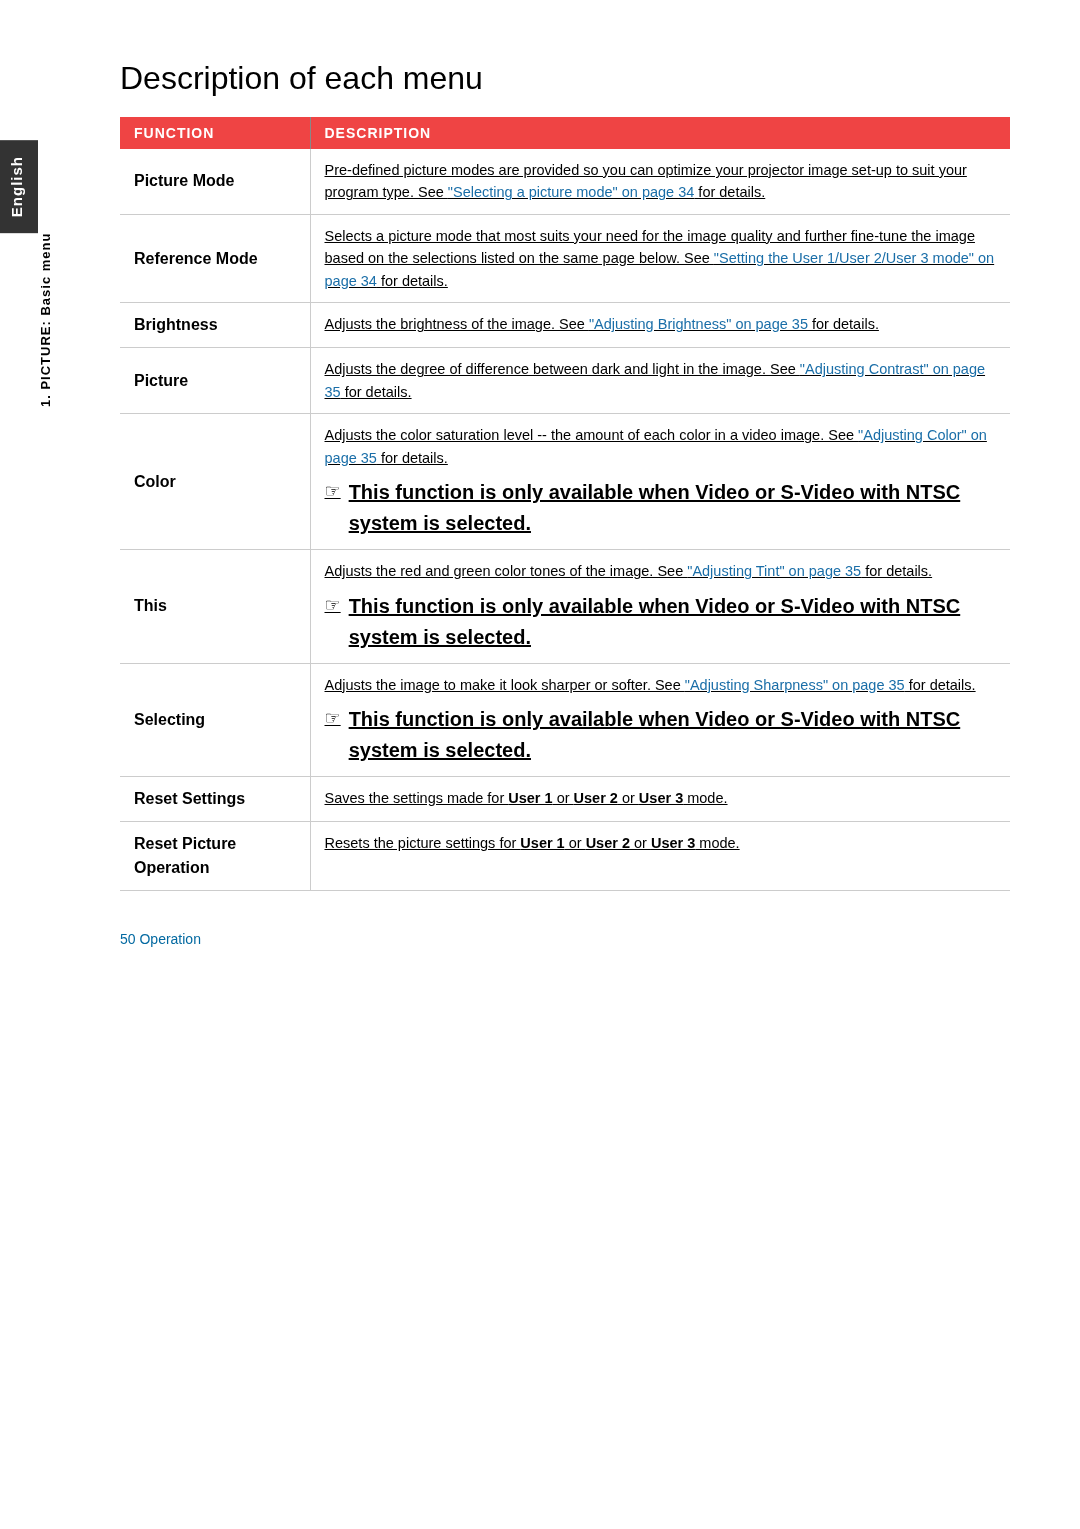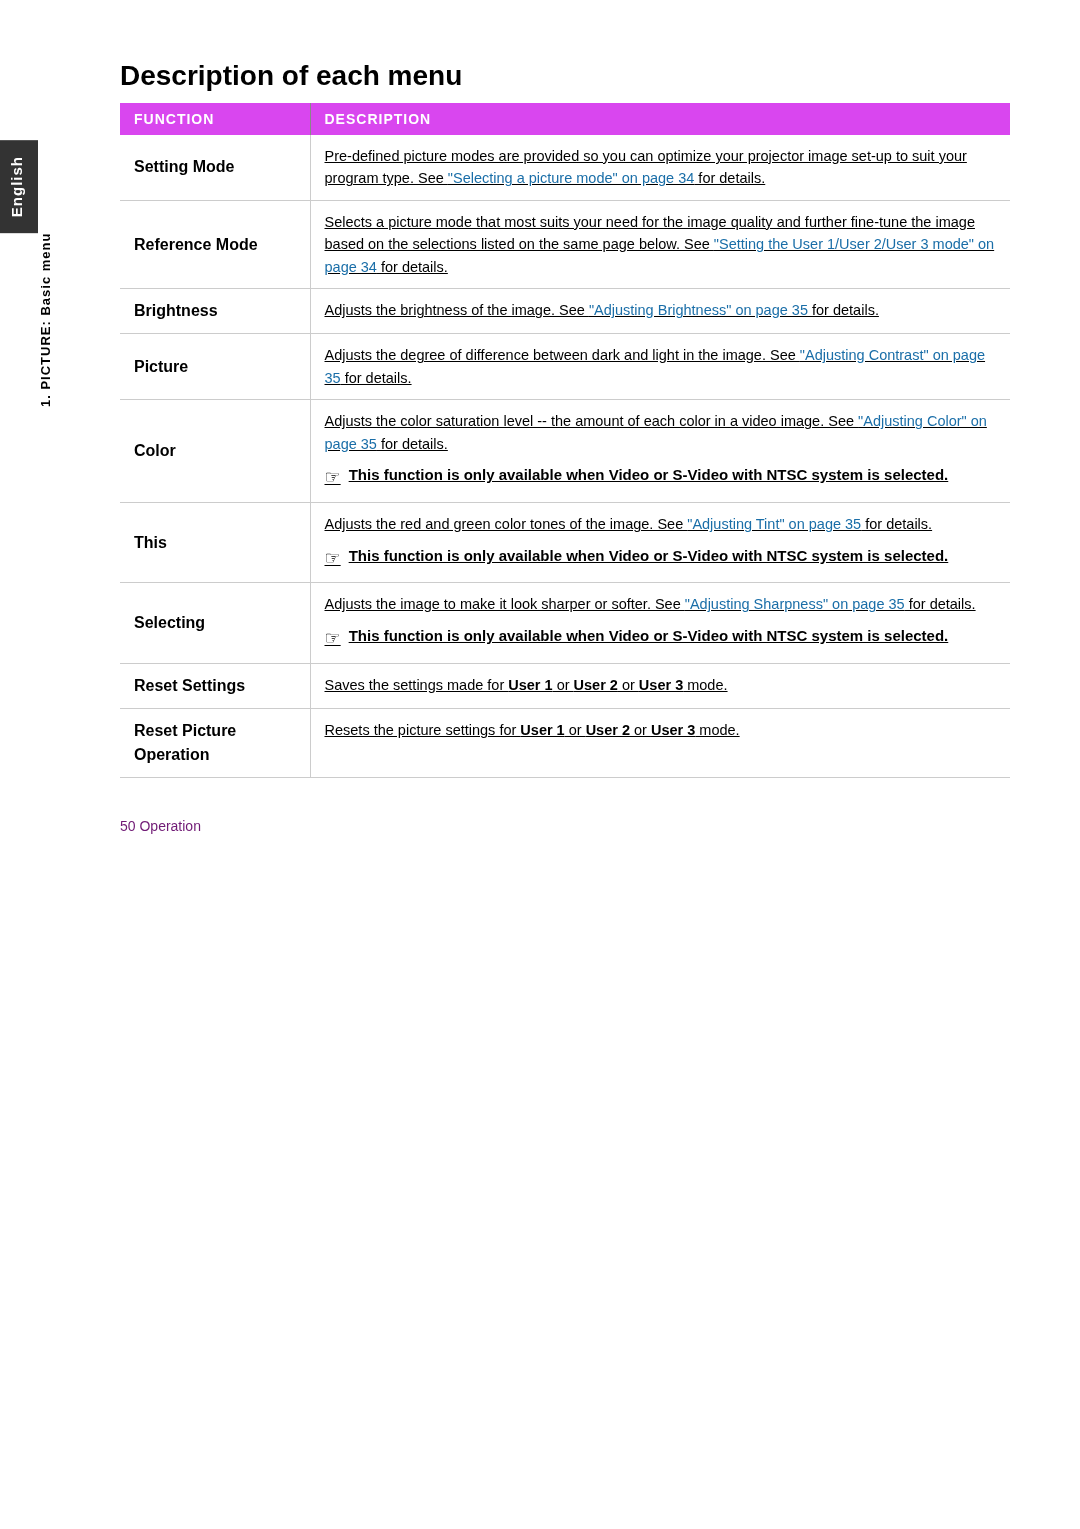--- a/index.html
+++ b/index.html
@@ -50,34 +50,34 @@
       color: #000;
       text-align: center;
       letter-spacing: 1px;
       height: 280px;
       display: flex;
       align-items: center;
       justify-content: center;
     }
 
     .page-title {
-      font-size: 28px;
-      font-weight: bold;
-      margin-bottom: 11px;
+      font-size: 32px;
+      font-weight: normal;
+      margin-bottom: 20px;
       margin-left: 10px;
     }
 
     table {
       width: 100%;
       border-collapse: collapse;
       margin-left: 10px;
     }
 
     thead tr {
-      background: #d946ef;
+      background: #ef4444;
       color: #ffffff;
     }
 
     thead th {
       padding: 8px 14px;
       text-align: left;
       font-size: 14px;
       font-weight: bold;
       letter-spacing: 1px;
       text-transform: uppercase;
@@ -125,28 +125,28 @@
       gap: 8px;
     }
 
     .note-icon {
       font-size: 18px;
       margin-top: 1px;
       flex-shrink: 0;
     }
 
     .note-text {
-      font-size: 15px;
+      font-size: 20px;
       font-weight: bold;
     }
 
     .footer-text {
       margin-top: 40px;
       font-size: 14px;
-      color: #701a75;
+      color: #0369a1;
       margin-left: 10px;
     }
   </style>
 </head>
 <body>
 
 <div class="page-container">
 
   <div class="side-tab">
     <span>English</span>
@@ -160,21 +160,21 @@
 
   <table>
     <thead>
       <tr>
         <th class="col-function">FUNCTION</th>
         <th>DESCRIPTION</th>
       </tr>
     </thead>
     <tbody id="table-body">
     <tr>
-          <td class="func-cell">Setting Mode</td>
+          <td class="func-cell">Picture Mode</td>
           <td class="desc-cell">
             <p>Pre-defined picture modes are provided so you can optimize your projector image set-up to suit your program type. See <a class="link-text" href="#">"Selecting a picture mode" on page 34</a> for details.</p>
           </td>
         </tr>
         <tr>
           <td class="func-cell">Reference Mode</td>
           <td class="desc-cell">
             <p>Selects a picture mode that most suits your need for the image quality and further fine-tune the image based on the selections listed on the same page below. See <a class="link-text" href="#">"Setting the User 1/User 2/User 3 mode" on page 34</a> for details.</p>
           </td>
         </tr>

